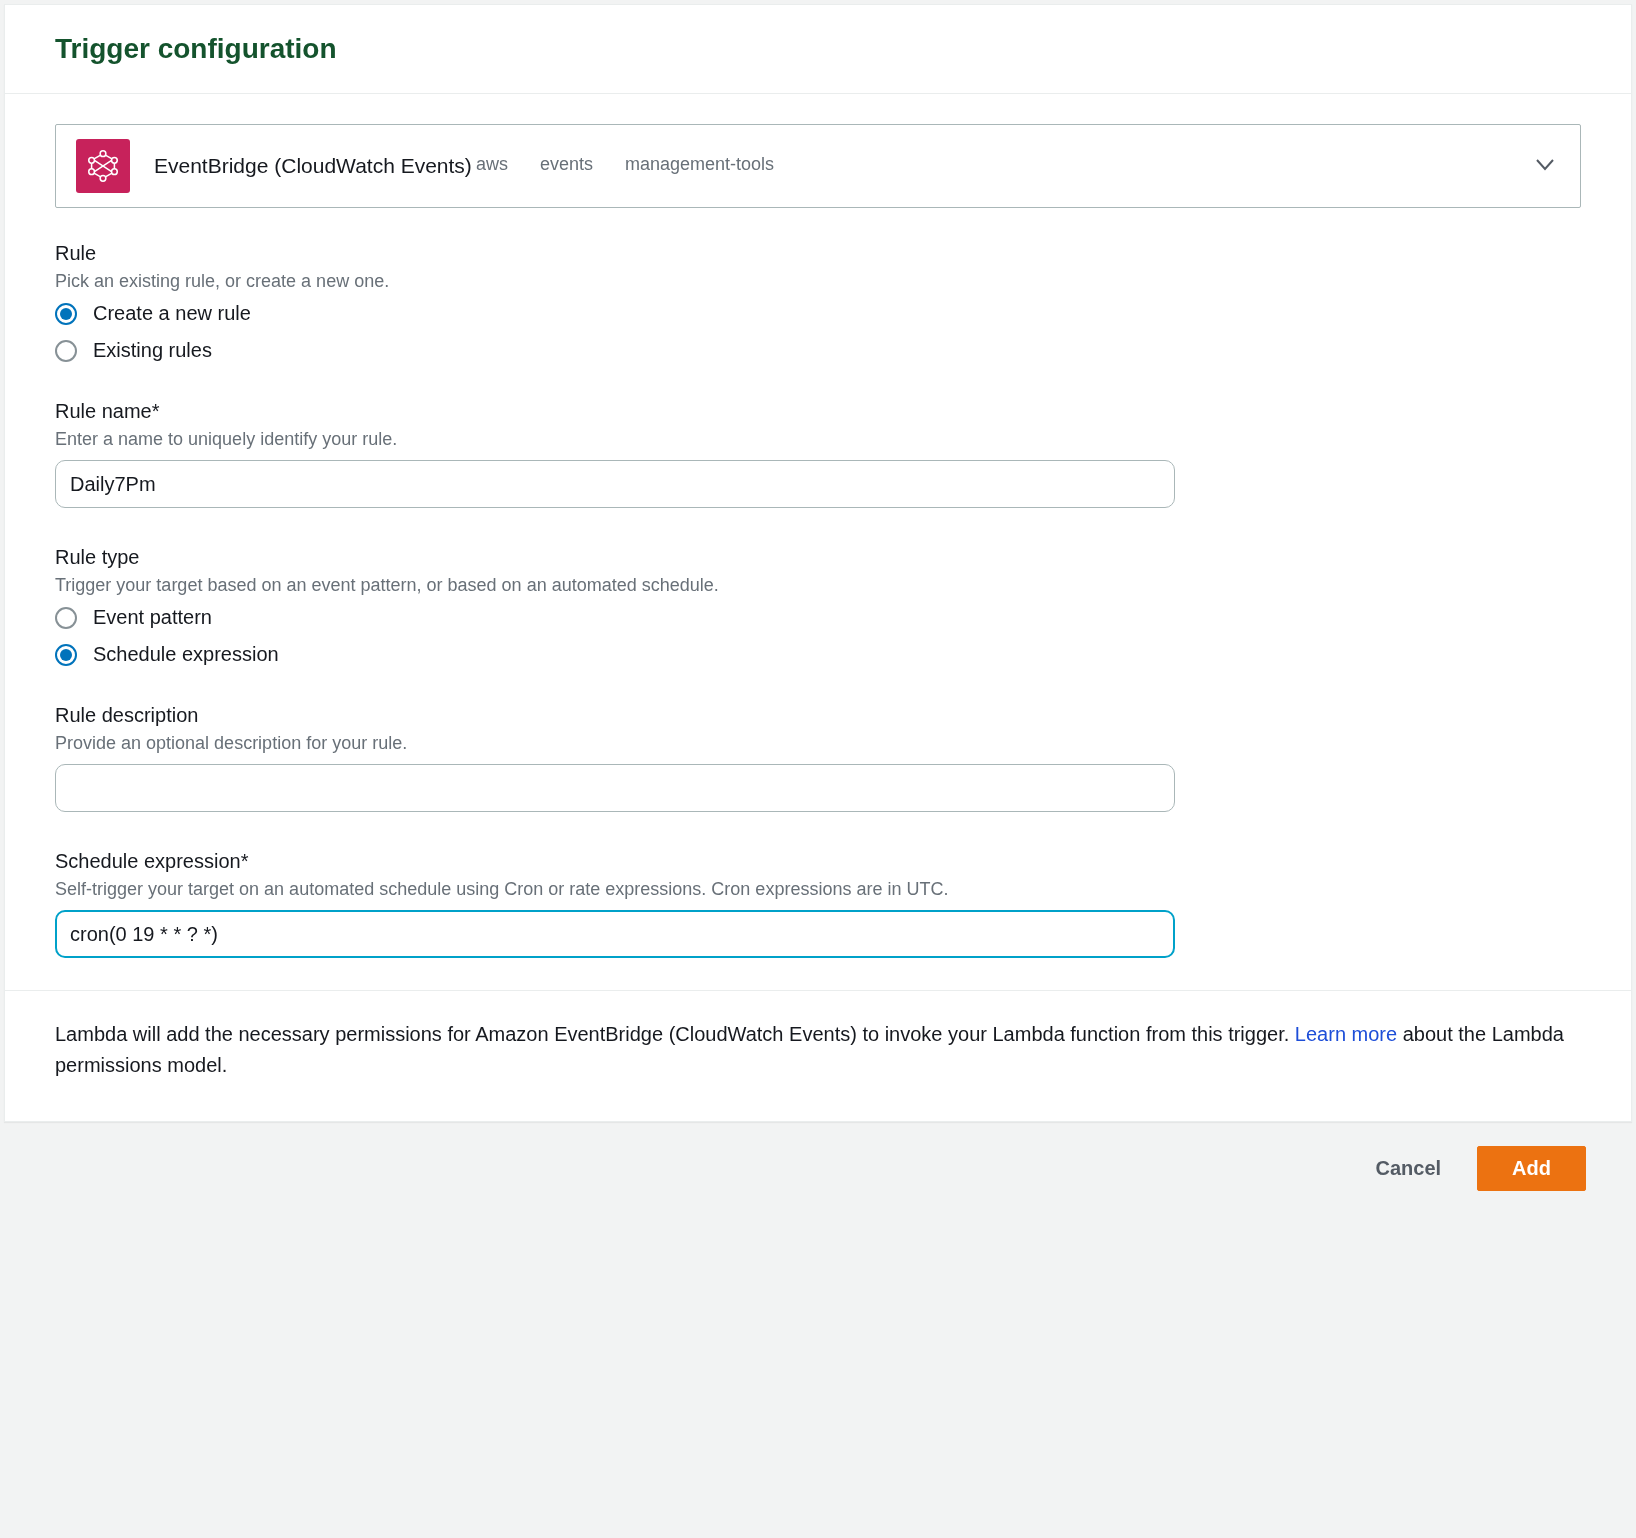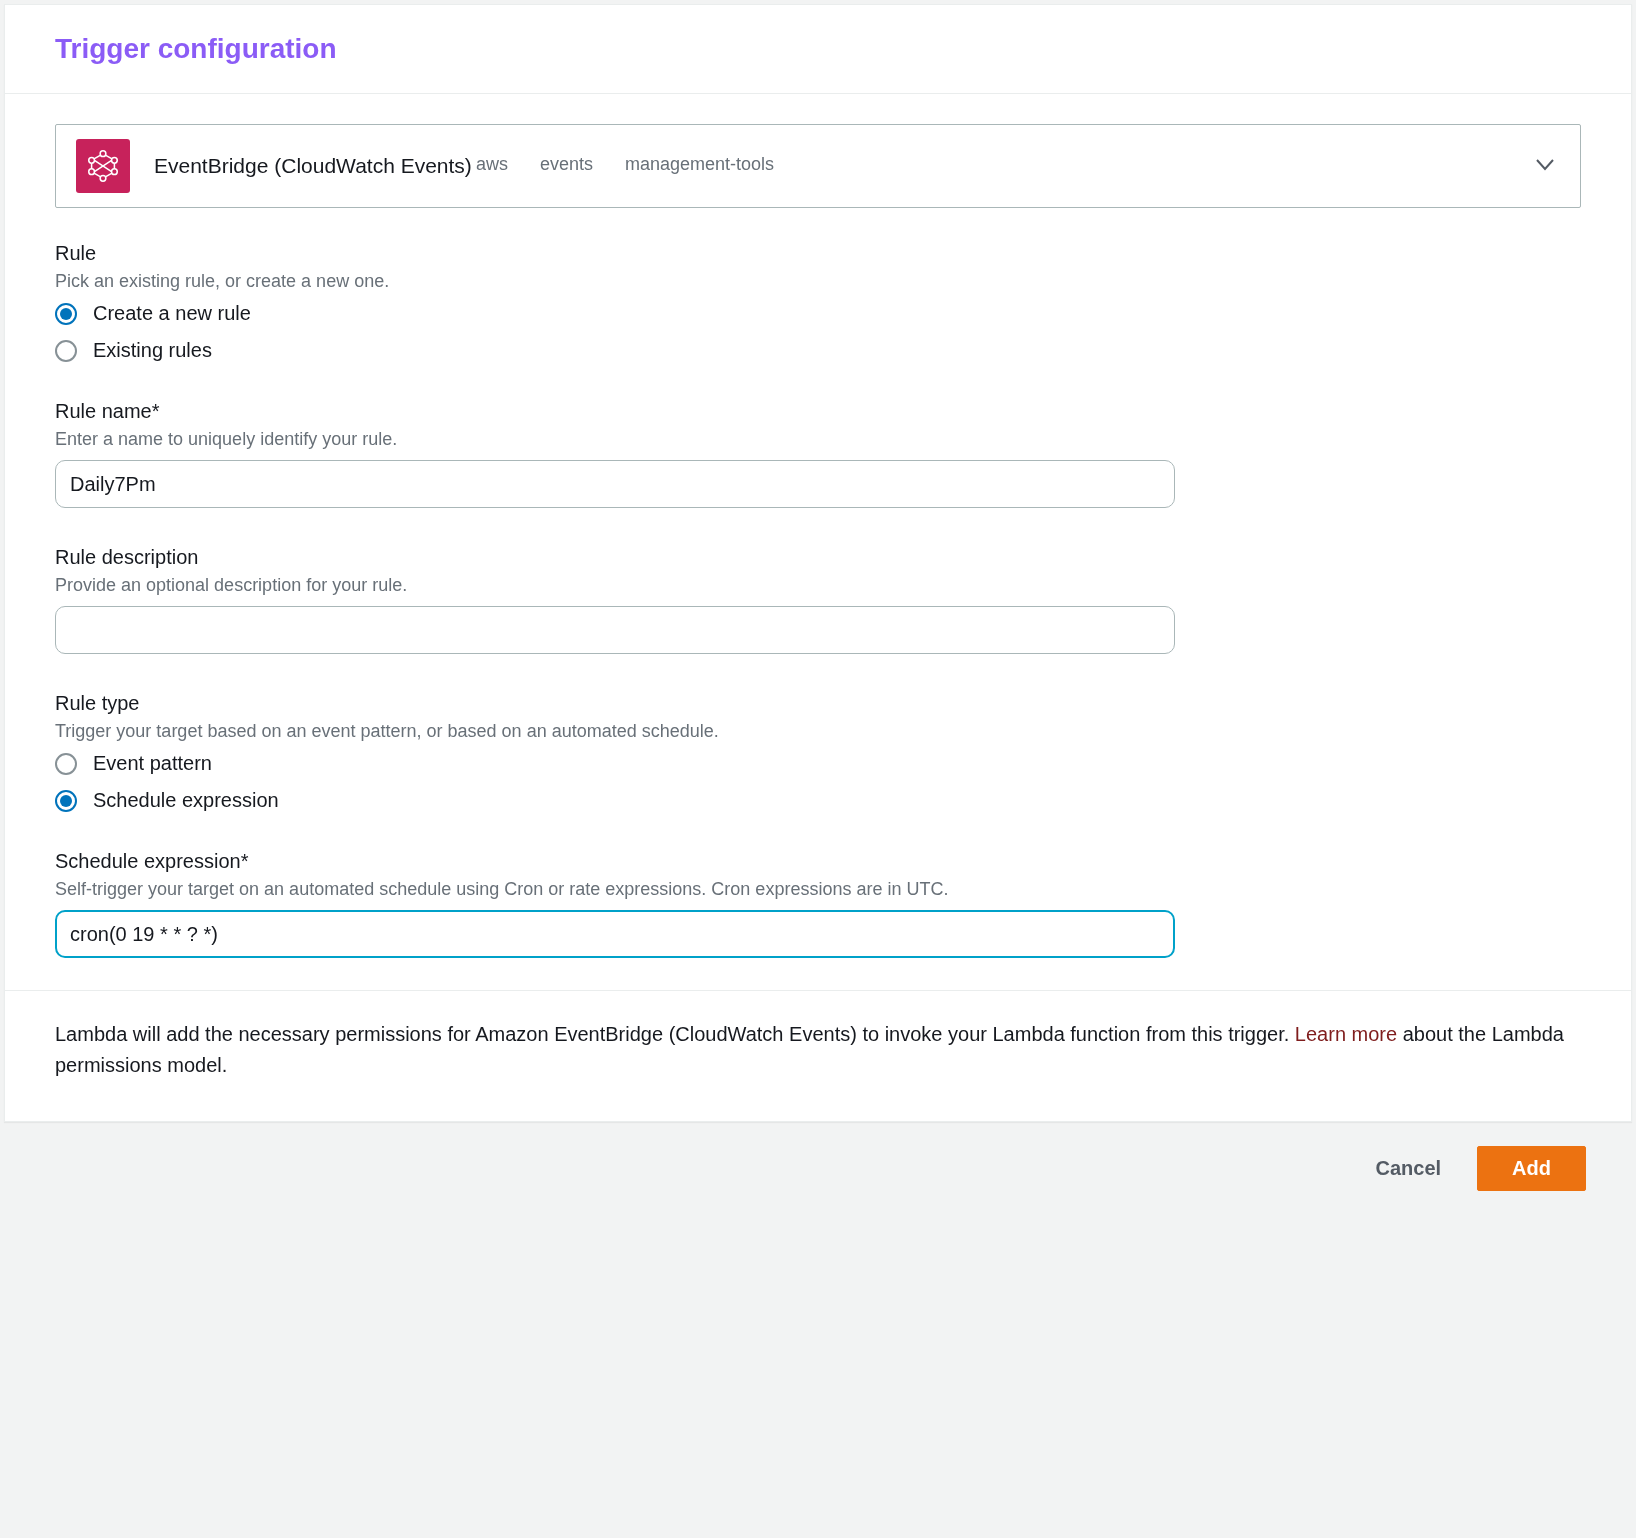--- a/index.html
+++ b/index.html
@@ -20,21 +20,21 @@
     margin: 4px 4px 0 4px;
     padding-bottom: 20px;
   }
   .panel-header {
     padding: 28px 50px 28px 50px;
     border-bottom: 1px solid #eaeded;
   }
   .panel-title {
     font-size: 28px;
     font-weight: 700;
-    color: #8b5cf6;
+    color: #14532d;
   }
   .panel-body {
     padding: 30px 50px 20px 50px;
   }
 
   .select-box {
     border: 1px solid #aab7b8;
     border-radius: 2px;
     padding: 14px 24px 14px 20px;
     display: flex;
@@ -144,21 +144,21 @@
   .divider {
     border-top: 1px solid #eaeded;
     margin: 32px -50px 28px -50px;
   }
   .permissions-text {
     font-size: 20px;
     color: #16191f;
     line-height: 1.55;
   }
   .permissions-text a {
-    color: #7f1d1d;
+    color: #1d4ed8;
     text-decoration: none;
   }
 
   .footer {
     display: flex;
     justify-content: flex-end;
     align-items: center;
     gap: 24px;
     padding: 24px 50px 24px 0;
     max-width: 1636px;
@@ -239,38 +239,38 @@
         </div>
       </div>
 
       <div class="form-group">
         <div class="field-label">Rule name*</div>
         <div class="field-hint">Enter a name to uniquely identify your rule.</div>
         <input class="text-input" type="text" value="Daily7Pm" style="">
       </div>
 
       <div class="form-group">
-        <div class="field-label">Rule description</div>
-        <div class="field-hint">Provide an optional description for your rule.</div>
-        <input class="text-input" type="text" value="" style="">
-      </div>
-
-      <div class="form-group">
         <div class="field-label">Rule type</div>
         <div class="field-hint">Trigger your target based on an event pattern, or based on an automated schedule.</div>
         <div class="radio-row">
           <span class="radio-outer"></span>
           <span class="radio-label">Event pattern</span>
         </div>
         <div class="radio-row">
           <span class="radio-outer selected">
               <span class="radio-inner"></span>
             </span>
           <span class="radio-label">Schedule expression</span>
         </div>
+      </div>
+
+      <div class="form-group">
+        <div class="field-label">Rule description</div>
+        <div class="field-hint">Provide an optional description for your rule.</div>
+        <input class="text-input" type="text" value="" style="">
       </div>
 
       <div class="form-group small-gap">
         <div class="field-label">Schedule expression*</div>
         <div class="field-hint">Self-trigger your target on an automated schedule using Cron or rate expressions. Cron expressions are in UTC.</div>
         <input class="text-input focused" type="text" value="cron(0 19 * * ? *)" style="">
       </div>
 
       <div class="divider"></div>
 

